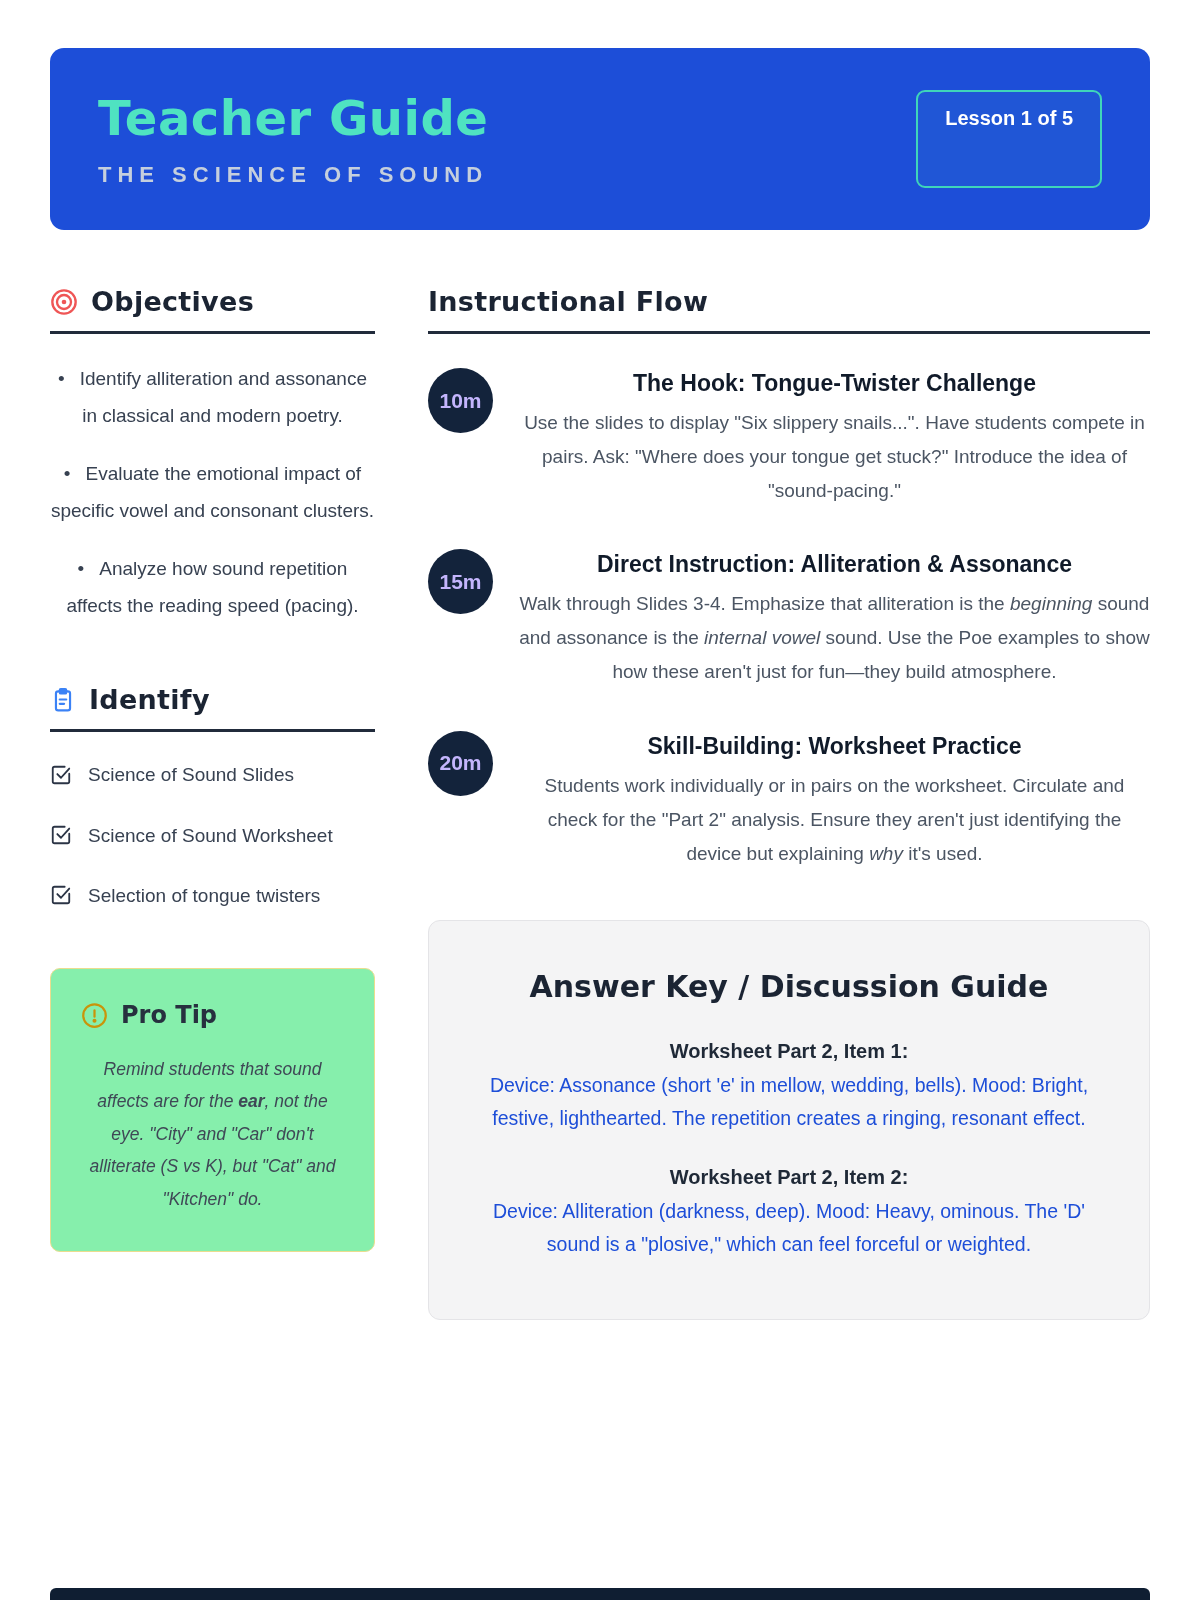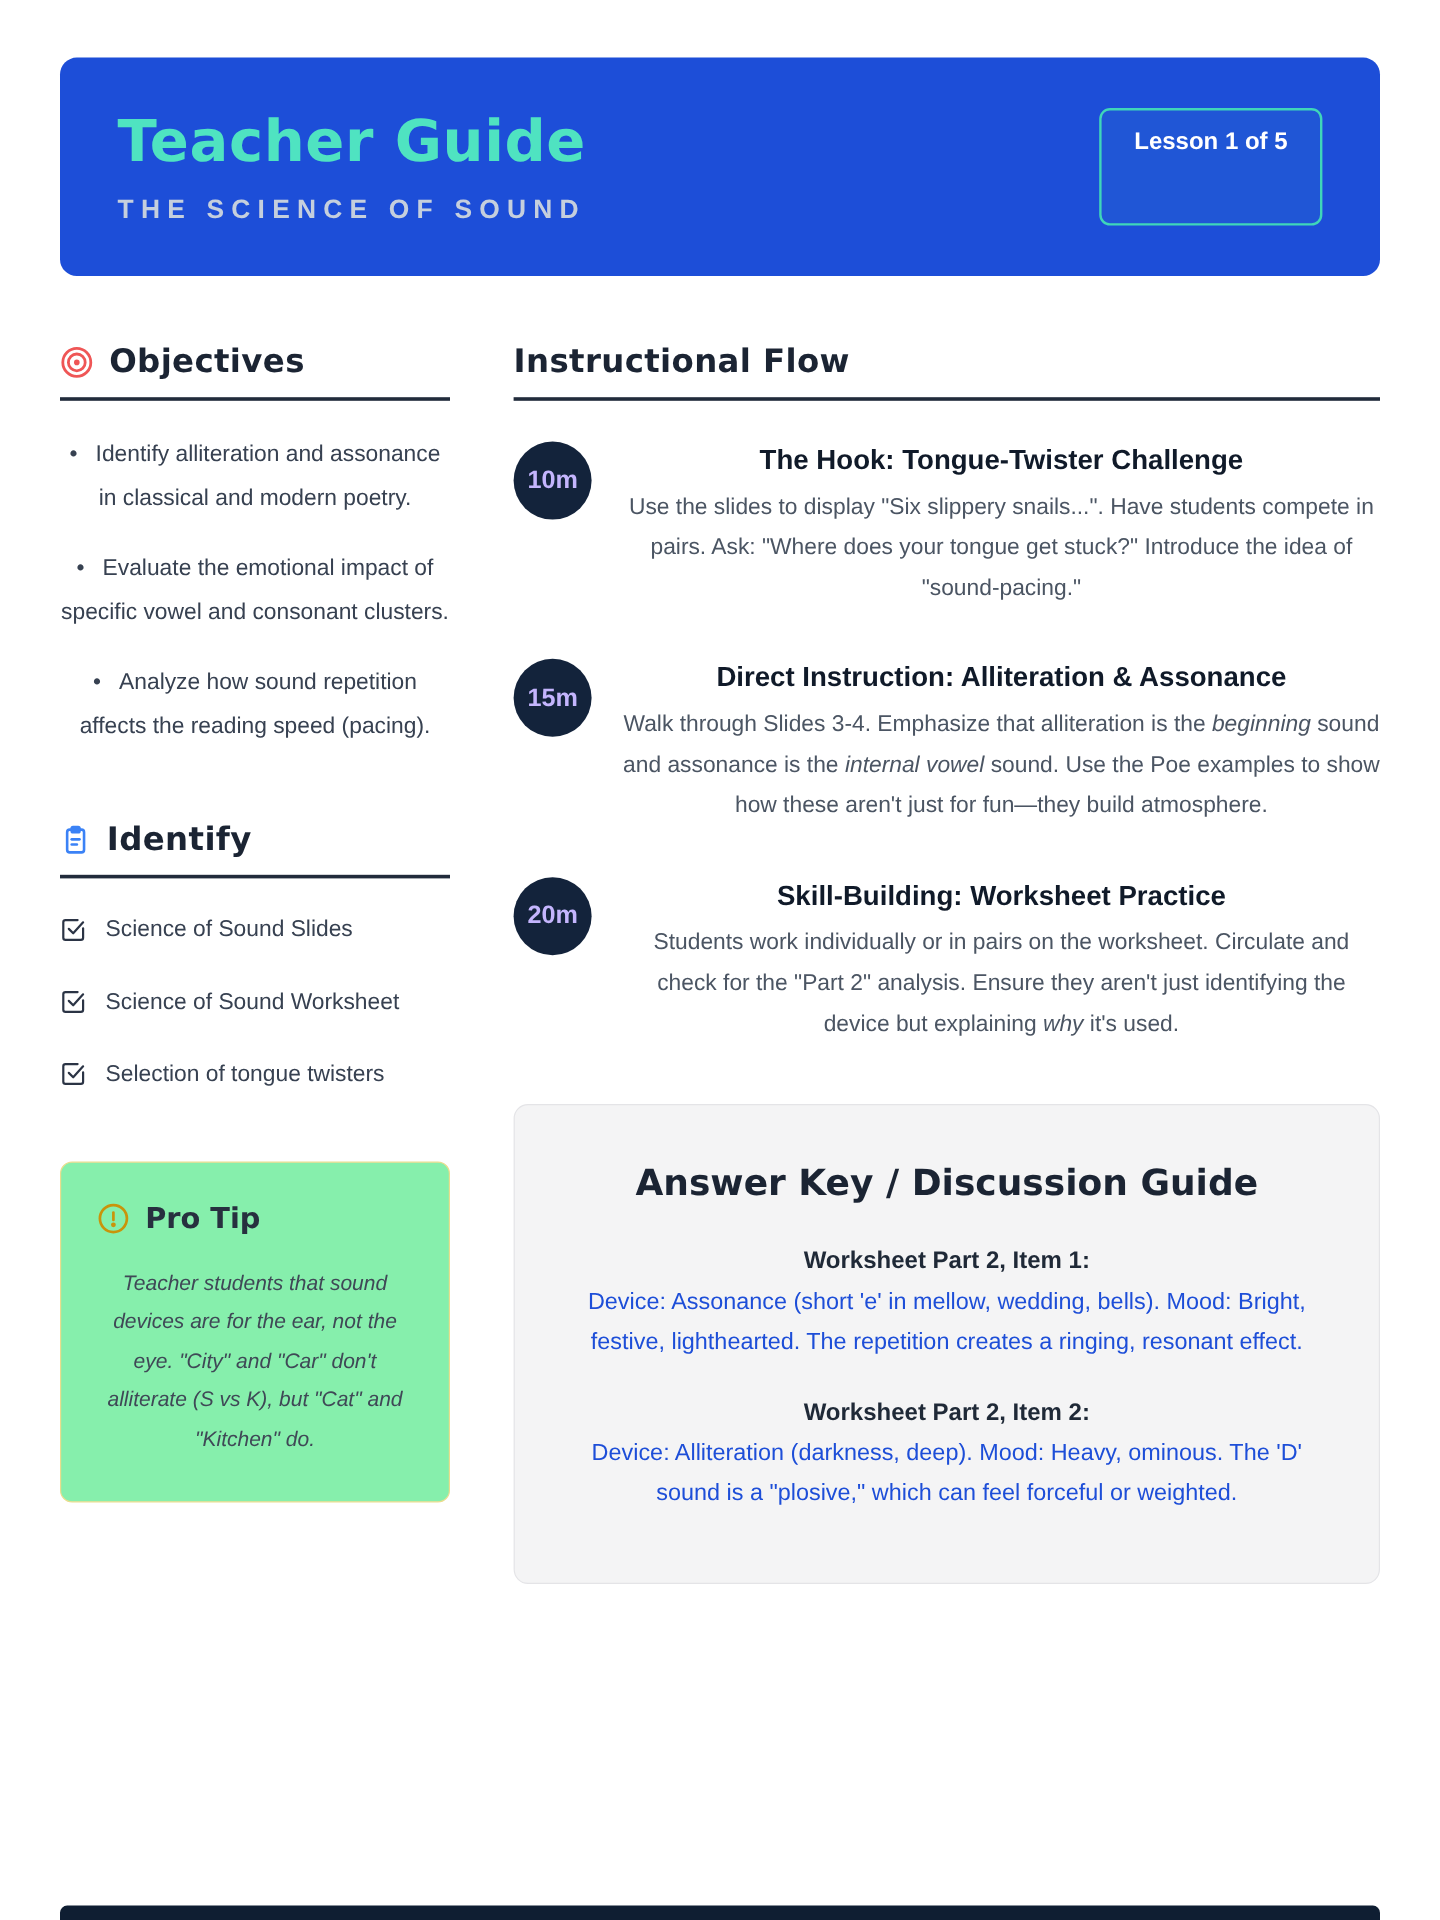--- a/index.html
+++ b/index.html
@@ -197,21 +197,21 @@
         <div class="protip-head">
           <span class="head-icon">
             <svg width="27" height="27" viewBox="0 0 24 24" fill="none" stroke="#c9940a" stroke-width="2" stroke-linecap="round">
               <circle cx="12" cy="12" r="10"></circle>
               <line x1="12" y1="7.5" x2="12" y2="13"></line>
               <circle cx="12" cy="16.6" r="0.8" fill="#c9940a"></circle>
             </svg>
           </span>
           <span>Pro Tip</span>
         </div>
-        <p class="protip-text" id="protip-text"><span>Teacher students that sound devices are for the </span><span style="font-weight: normal;">ear</span><span>, not the eye. "City" and "Car" don't alliterate (S vs K), but "Cat" and "Kitchen" do.</span></p>
+        <p class="protip-text" id="protip-text"><span>Remind students that sound affects are for the </span><span style="font-weight: bold;">ear</span><span>, not the eye. "City" and "Car" don't alliterate (S vs K), but "Cat" and "Kitchen" do.</span></p>
       </div>
 
     </aside>
 
     <main class="col-right">
 
       <section>
         <h2 class="sec-head flow-head">Instructional Flow</h2>
         <div id="flow-list">
             <div class="flow-step">

